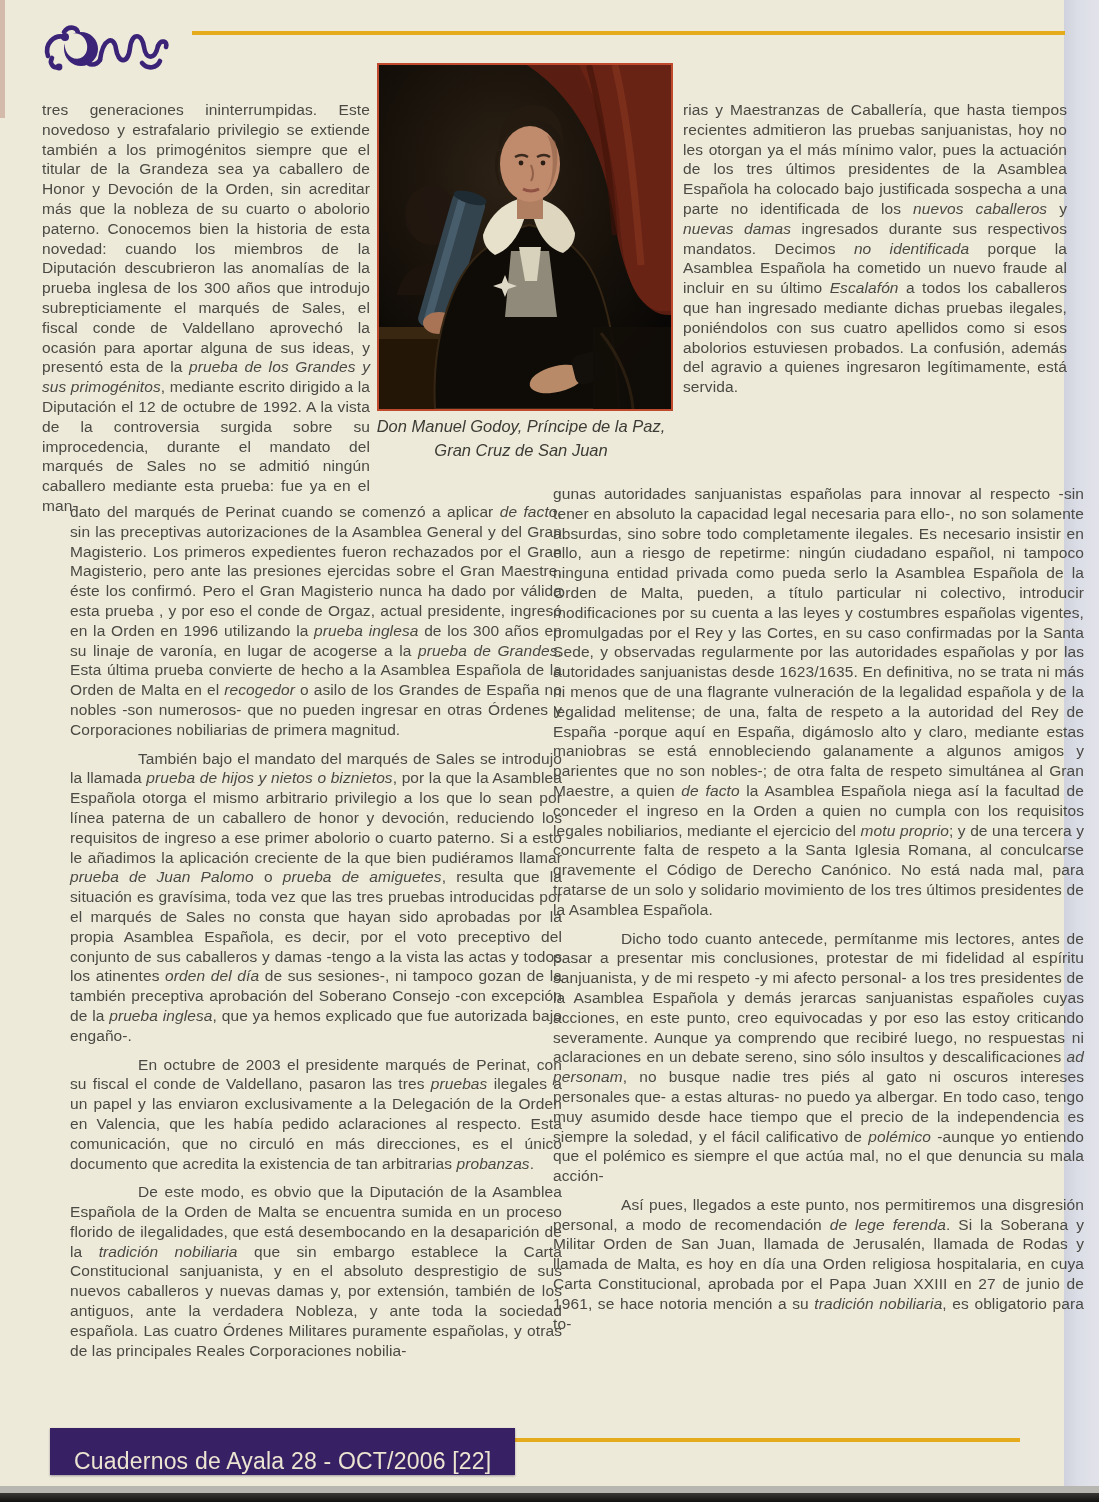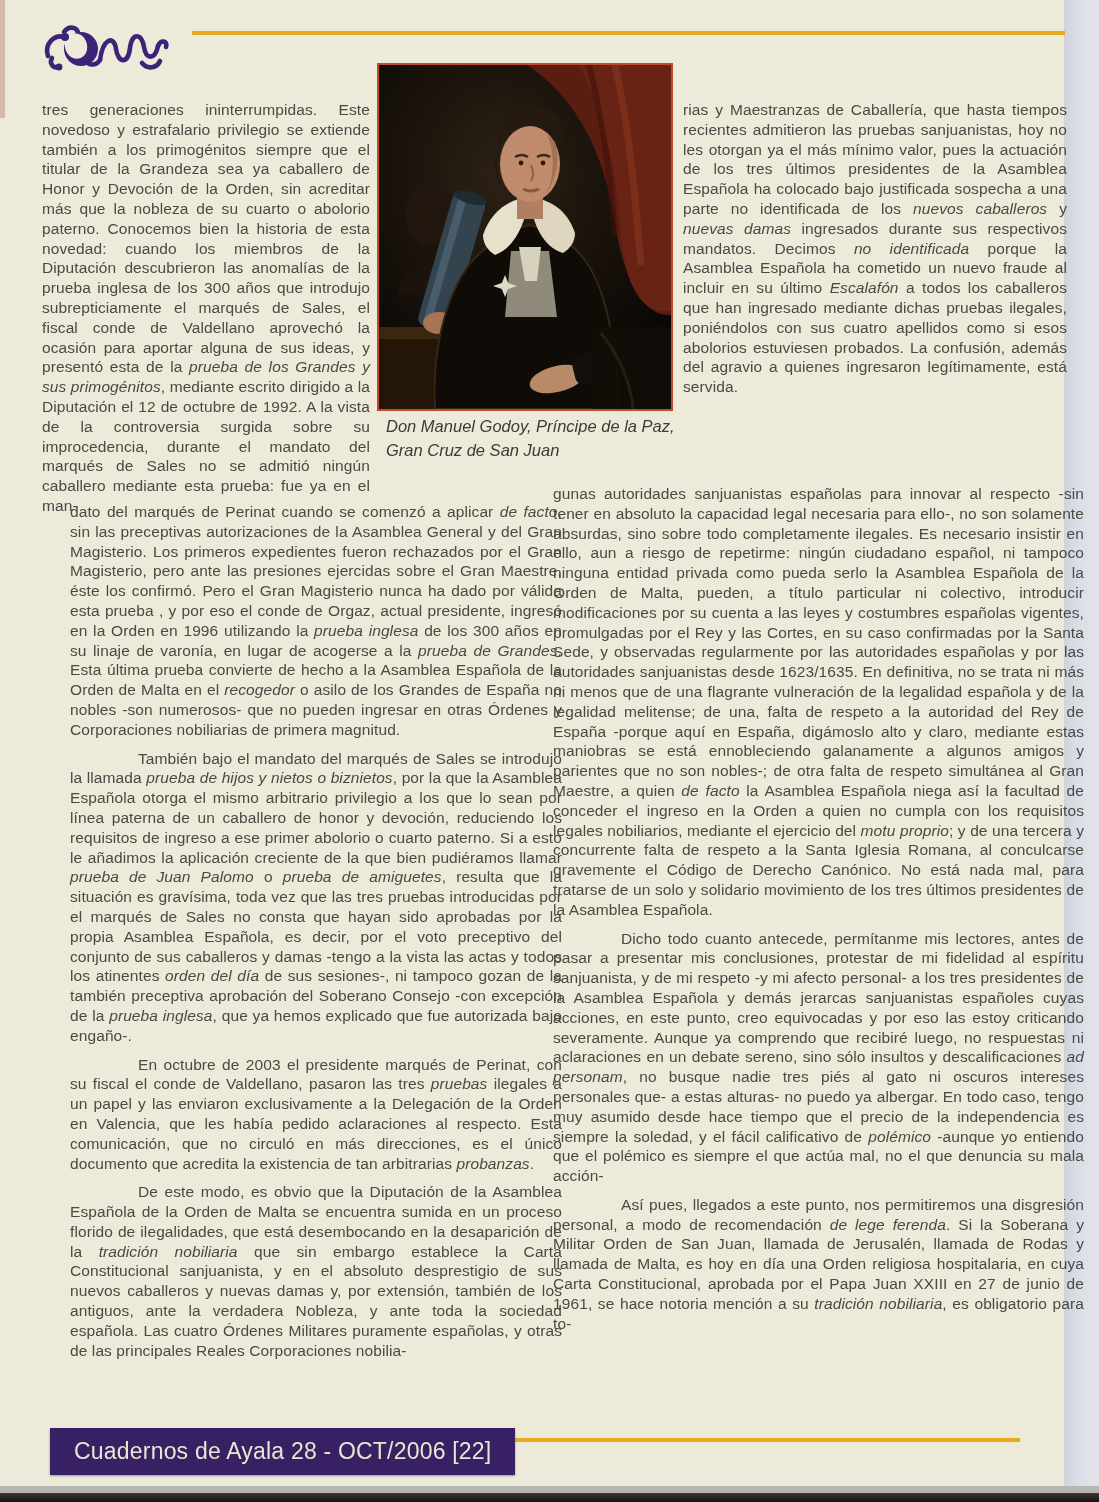--- a/index.html
+++ b/index.html
@@ -25,27 +25,27 @@
 
   .portrait-frame{
     position:absolute;left:377px;top:63px;width:292px;height:344px;
     border:2px solid var(--portrait-border-red,#bf4a2e);
     box-sizing:content-box;background:#0d0a07;
   }
   .portrait-frame svg{display:block;}
   .caption{
     position:absolute;left:370px;top:414px;width:302px;
     font-size:16.5px;line-height:24px;font-style:italic;
-    color:#3c3b35;margin-left:16px;
+    text-align:center;color:#3c3b35;
   }
 
   .footer-banner{
     position:absolute;left:50px;top:1428px;height:47px;
     background:var(--banner-purple,#372063);
-    display:inline-flex;align-items:center;
+    display:inline-flex;align-items:flex-end;
     padding:0 24px;z-index:2;
     box-shadow:0 1px 2px rgba(40,30,70,.4);
   }
   .footer-banner span{
     color:#ece5d2;font-size:23px;letter-spacing:.2px;white-space:nowrap;
   }
   .footer-rule{position:absolute;left:458px;top:1438px;width:562px;height:4px;background:var(--accent-gold,#e5ab1d);z-index:1;}
 
   .right-edge-strip{position:absolute;left:1064px;top:0;width:35px;height:1502px;background:linear-gradient(90deg,#cfd1dc,#dcdee7 40%,#e2e3ea);}
   .left-edge-mark{position:absolute;left:0;top:0;width:5px;height:118px;background:rgba(156,84,72,.32);}

